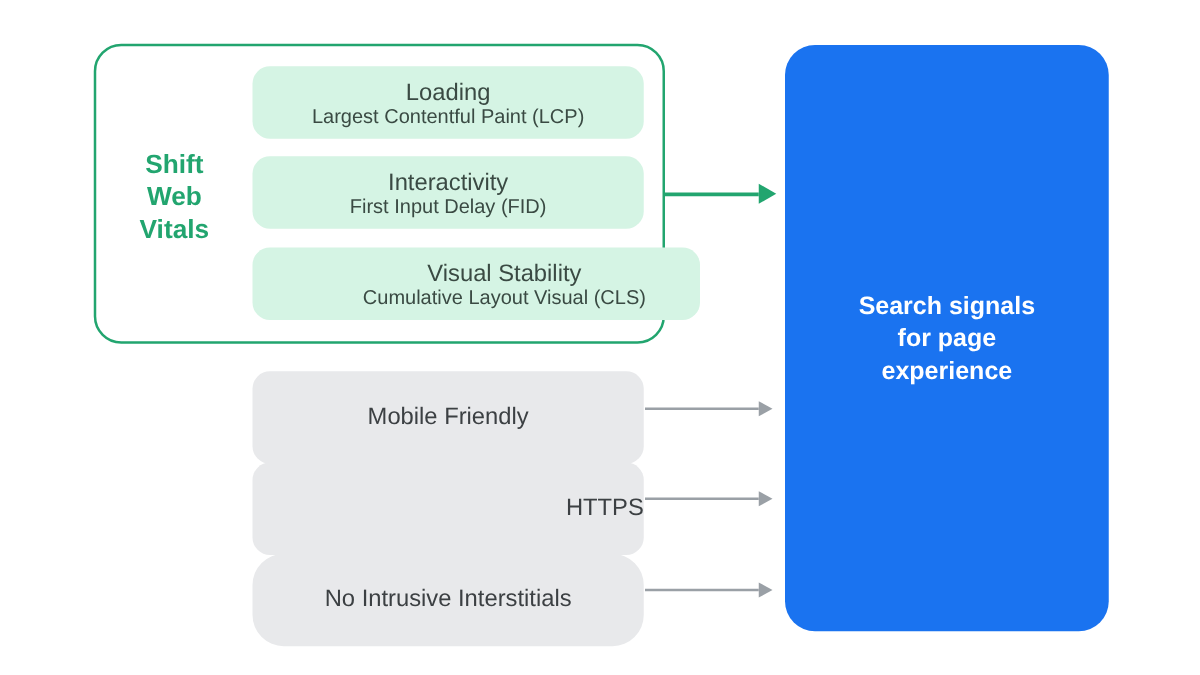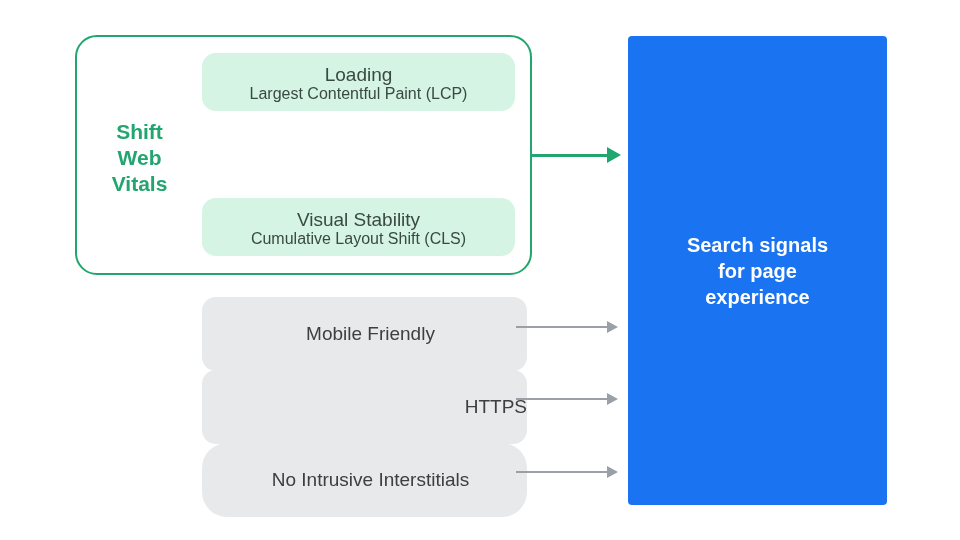--- a/index.html
+++ b/index.html
@@ -42,38 +42,38 @@
     position:absolute;left:125px;
     width:313px;height:58px;
     background:var(--green_light,#D5F4E4);
     border-radius:14px;
     display:flex;flex-direction:column;
     align-items:center;justify-content:center;
     gap:1px;
   }
   .vb0{top:16px;}
   .vb1{top:88px;}
-  .vb2{top:161px;}
+  .vb2{top:161px;padding-left:45px;}
   .vital-title{
     font-size:19px;color:var(--text_green_dark,#3A4A43);
     line-height:21px;
   }
   .vital-sub{
     font-size:16px;color:var(--text_green_dark,#3A4A43);
     line-height:15px;
   }
 
   
   .gray-box{
     position:absolute;left:202px;
     width:313px;height:74px;
     background:var(--gray_light,#E8E9EB);
     border-radius:14px;
     display:flex;align-items:center;justify-content:center;
-    font-size:19px;color:var(--text_dark,#3C4043);padding-left:12px;
+    font-size:19px;color:var(--text_dark,#3C4043);
   }
   .gb0{top:297px;}
   .gb1{top:370px;justify-content:flex-end;}
   .gb2{top:443px;border-radius:25px;}
 
   
   .arrow{position:absolute;display:flex;align-items:center;}
   .arrow .shaft{flex:1;}
   .arrow .head{width:0;height:0;}
   .arrow-green{left:531px;top:147px;width:90px;height:16px;}
@@ -90,21 +90,21 @@
   }
   .ag0{top:321px;}
   .ag1{top:393px;}
   .ag2{top:466px;}
 
   
   .result-box{
     position:absolute;left:628px;top:36px;
     width:259px;height:469px;
     background:var(--blue,#1A73F0);
-    border-radius:4px;
+    border-radius:24px;
     display:flex;align-items:center;justify-content:center;
   }
   .result-text{
     color:var(--white_text,#FFFFFF);
     font-size:20px;font-weight:bold;
     line-height:26px;
     text-align:center;
     white-space:pre-line;
   }
 </style>
@@ -116,24 +116,28 @@
   <div class="cwv-container">
     <div class="cwv-label">Shift
 Web
 Vitals</div>
 
     <div class="vital-box vb0">
       <div class="vital-title">Loading</div>
       <div class="vital-sub">Largest Contentful Paint (LCP)</div>
     </div>
 
+    <div class="vital-box vb1">
+      <div class="vital-title">Interactivity</div>
+      <div class="vital-sub">First Input Delay (FID)</div>
+    </div>
 
     <div class="vital-box vb2">
       <div class="vital-title">Visual Stability</div>
-      <div class="vital-sub">Cumulative Layout Shift (CLS)</div>
+      <div class="vital-sub">Cumulative Layout Visual (CLS)</div>
     </div>
   </div>
 
   <div class="arrow arrow-green">
     <span class="shaft"></span>
     <span class="head"></span>
   </div>
 
   <div class="gray-box gb0">
     <span>Mobile Friendly</span>

